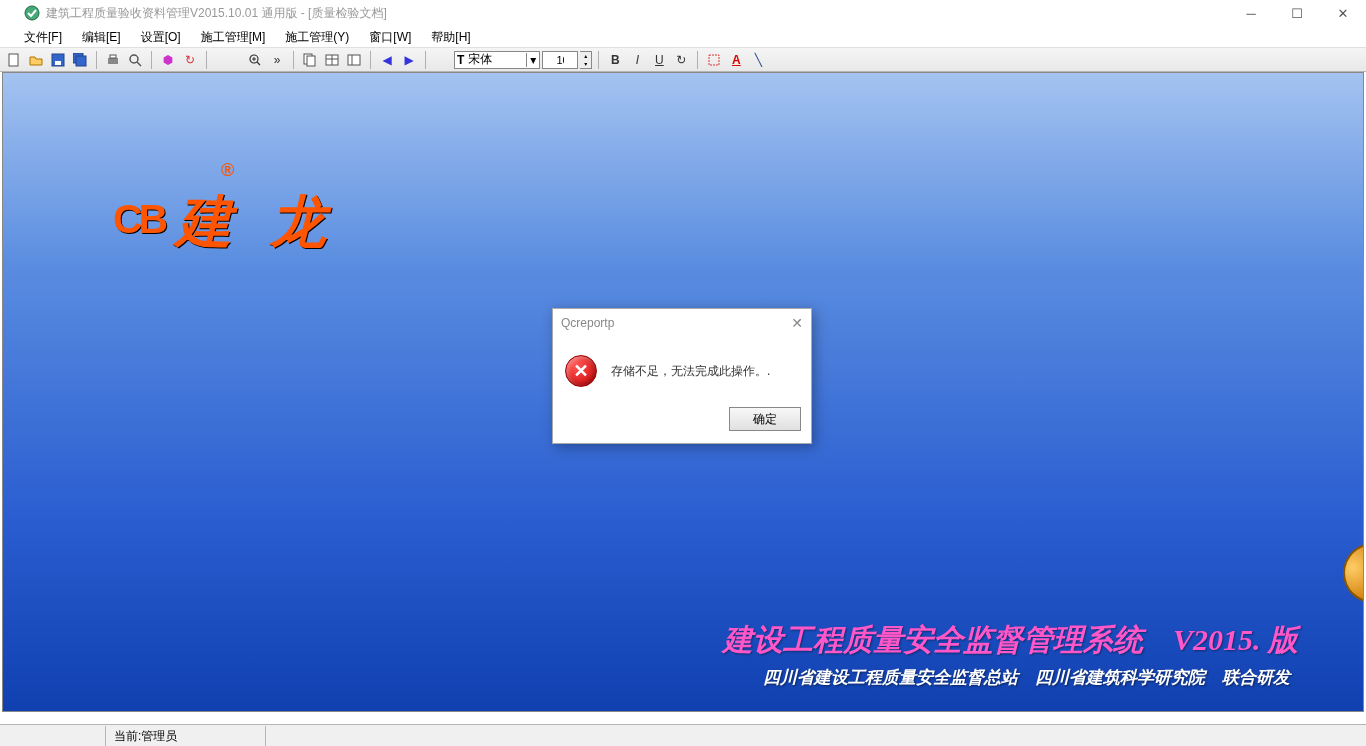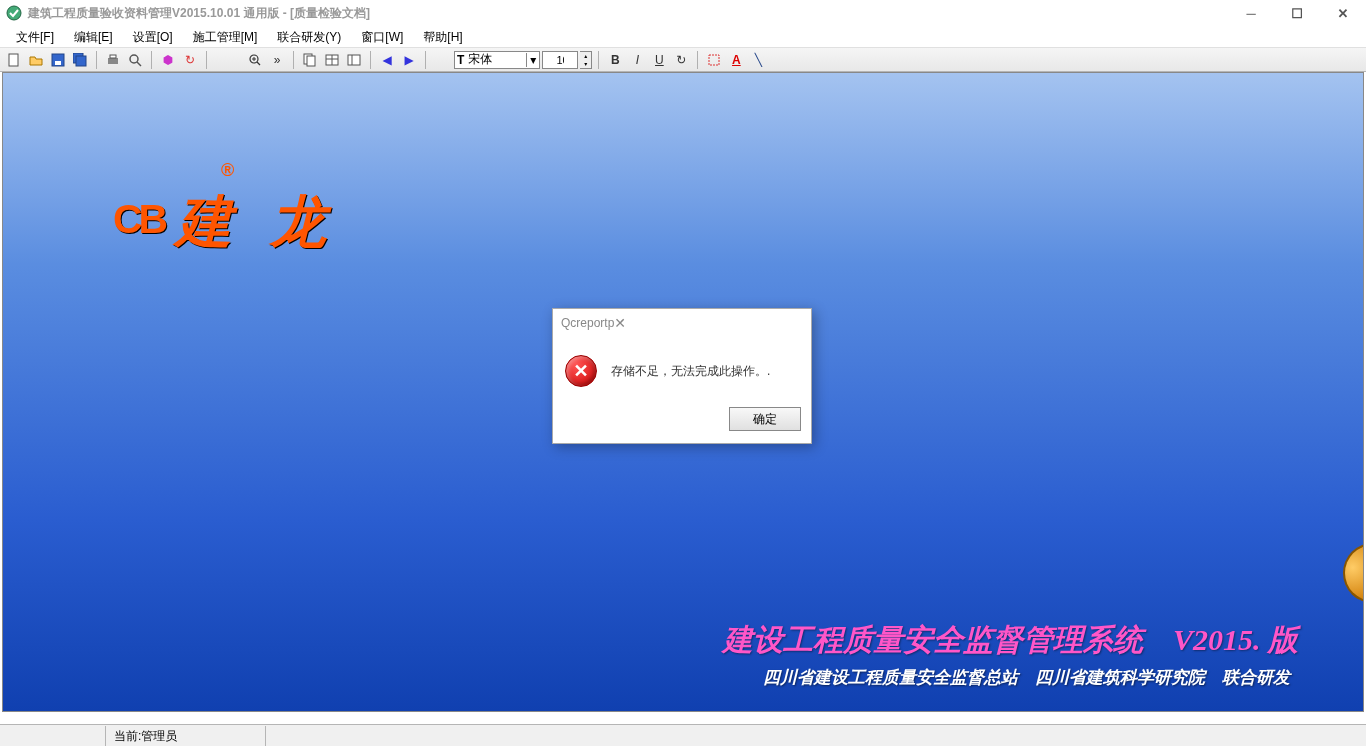--- a/index.html
+++ b/index.html
@@ -11,25 +11,24 @@
       overflow: hidden;
       background: #fff;
       position: relative;
     }
     
     .titlebar {
       height: 26px;
       background: #fff;
       display: flex;
       align-items: center;
-      padding-left: 6px;
+      padding-left: 24px;
       color: #999;
       font-size: 12px;
       position: relative;
-      font-weight: bold;
     }
     .titlebar .app-icon {
       width: 16px; height: 16px;
       margin-right: 6px;
       display: inline-block;
     }
     .window-controls {
       position: absolute;
       right: 0; top: 0;
       display: flex;
@@ -43,21 +42,21 @@
       justify-content: center;
       color: #555;
       font-size: 13px;
     }
     
     .menubar {
       height: 22px;
       background: #fff;
       display: flex;
       align-items: center;
-      padding-left: 6px;
+      padding-left: 14px;
       font-size: 12px;
       color: #000;
       border-bottom: 1px solid #e0e0e0;
     }
     .menubar span {
       padding: 0 10px;
       line-height: 22px;
       cursor: default;
     }
     
@@ -178,20 +177,21 @@
       top: 308px; left: 552px;
       width: 260px;
       background: #fff;
       border: 1px solid #aaa;
       box-shadow: 3px 3px 12px rgba(0,0,0,.3);
     }
     .dialog-title {
       height: 28px;
       display: flex;
       align-items: center;
+      justify-content: space-between;
       padding: 0 8px;
       color: #888;
       font-size: 12px;
       background: #fff;
     }
     .dialog-close {
       font-size: 14px;
       color: #888;
       cursor: pointer;
     }
@@ -266,21 +266,21 @@
     <div>☐</div>
     <div>✕</div>
   </div>
 </div>
 
 <div class="menubar">
   <span>文件[F]</span>
   <span>编辑[E]</span>
   <span>设置[O]</span>
   <span>施工管理[M]</span>
-  <span>联合研发(Y)</span>
+  <span>施工管理(Y)</span>
   <span>窗口[W]</span>
   <span>帮助[H]</span>
 </div>
 
 <div class="toolbar">
   <div class="tb-btn">
       <svg width="14" height="14">
         <rect x="2" y="1" width="9" height="12" fill="#fff" stroke="#555"></rect>
       </svg>
     </div>

